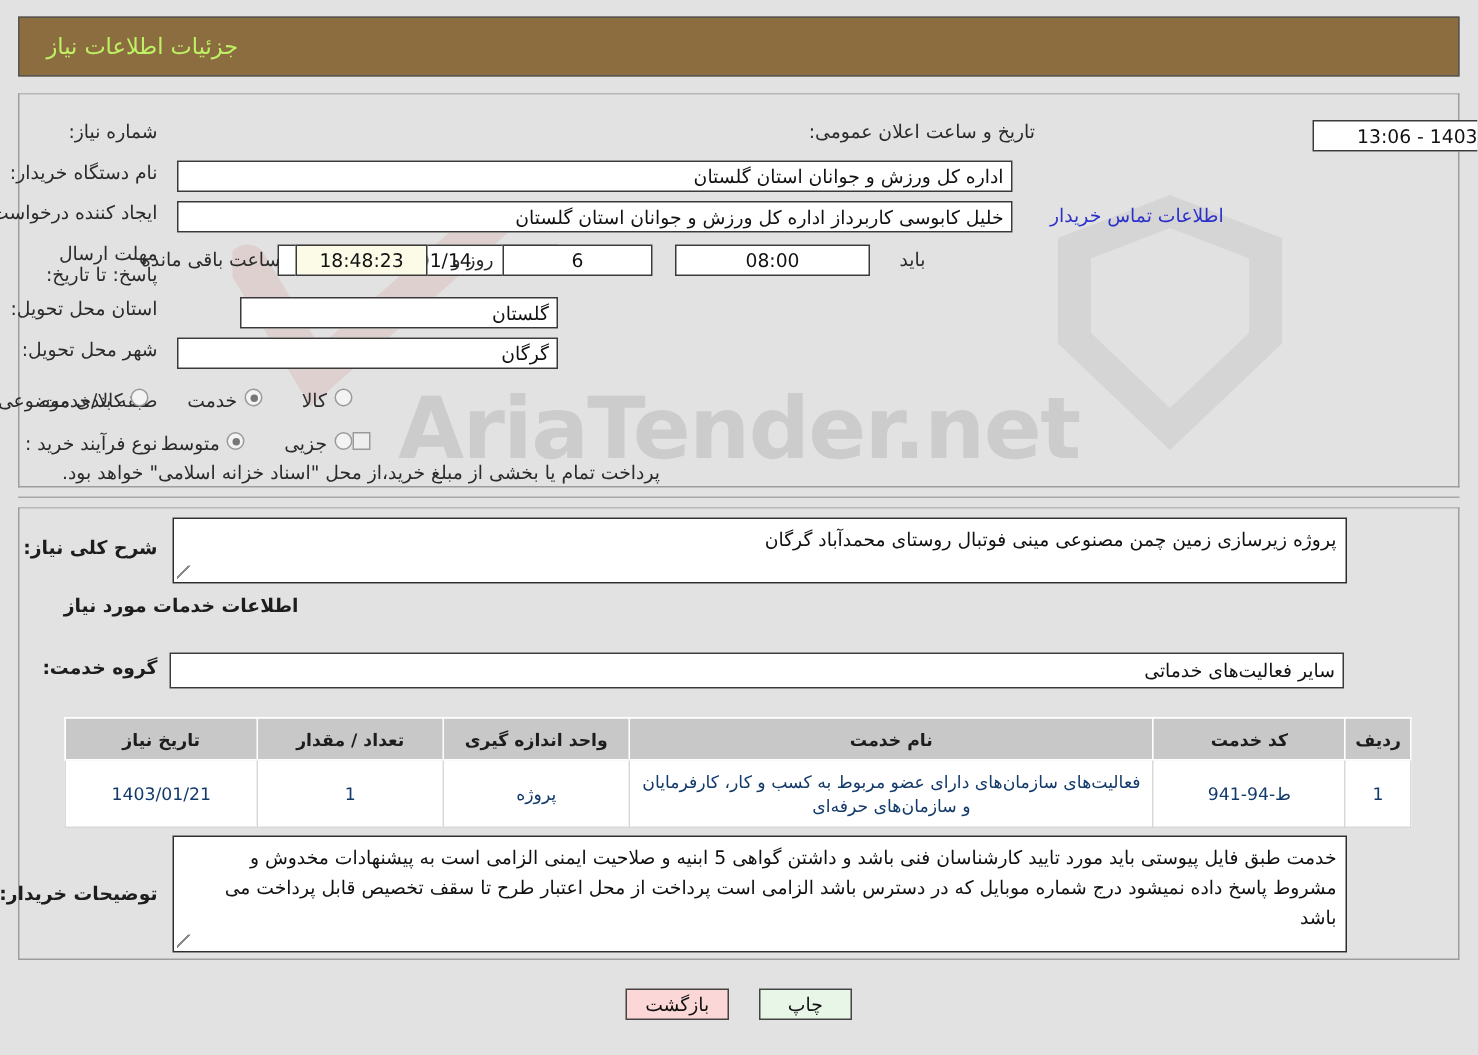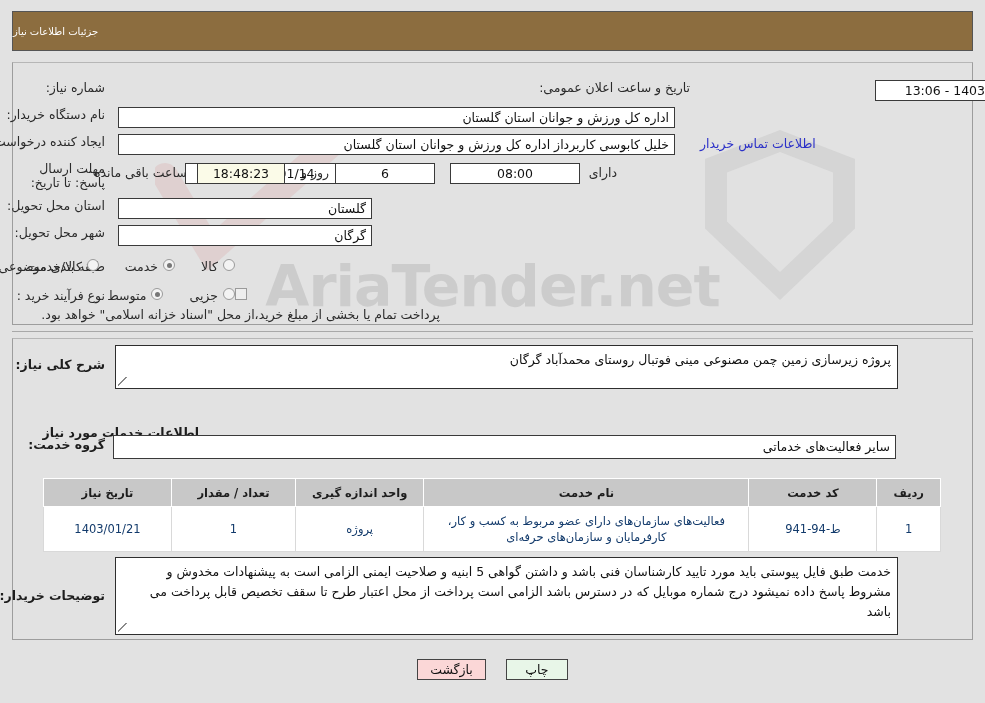--- a/index.html
+++ b/index.html
@@ -72,22 +72,23 @@
     color: #ffffff;
     font-size: 13px;
     display: flex;
     align-items: center;
     justify-content: flex-start;
     padding-right: 0;
     z-index: 2;
   }
   .header-title {
     margin-right: auto;
-    font-size: 10px;
-    color: #ffffff;
+    padding-left: 18px;
+    font-size: 15px;
+    color: #bef264;
     white-space: nowrap;
   }
 
   
   .panel {
     position: absolute;
     left: 12px;
     width: 961px;
     border: 1px solid #9d9d9d;
     border-top: 1px solid #b6b6b6;
@@ -207,42 +208,41 @@
     z-index: 3;
     white-space: nowrap;
   }
   .sec-heading {
     position: absolute;
     font-size: 12.5px;
     font-weight: bold;
     color: #1d1d1d;
     z-index: 3;
     white-space: nowrap;
-    margin-top: 29px;
   }
 
   
   .dtable {
     position: absolute;
     left: 43px; top: 478px;
     width: 898px;
     border-collapse: collapse;
     font-size: 11.5px;
     z-index: 3;
     background: #fff;
     direction: rtl;
   }
   .dtable th {
     background: #c8c8c8;
     border: 1px solid #ffffff;
     color: #1d1d1d;
     font-weight: bold;
     font-size: 11.5px;
     height: 28px;
-    padding: 2px 16px;
+    padding: 2px 6px;
     text-align: center;
     white-space: nowrap;
   }
   .dtable td {
     background: #ffffff;
     border: 1px solid #d9d9d9;
     color: #123a6b;
     font-size: 11.5px;
     padding: 6px 8px;
     text-align: center;
@@ -311,31 +311,31 @@
   <div class="frow" style="right:880px; top:134px;">
     <span class="flabel">ایجاد کننده درخواست:</span>
   </div>
   <div class="fbox right" style="position:absolute; right:310px; top:134px; width:557px; z-index:3;">خلیل کابوسی کاربرداز اداره کل ورزش و جوانان استان گلستان</div>
   <a class="link" style="position:absolute; right:null; left:700px; top:136px; z-index:3;">اطلاعات تماس خریدار</a>
 
   <div class="frow" style="right:880px; top:162px; width:100px;">
     <span class="flabel two-line">مهلت ارسال پاسخ: تا تاریخ:</span>
   </div>
   <div class="fbox" style="position:absolute; right:613px; top:163px; width:187px; z-index:3;">1403/01/14</div>
-  <span class="plainlabel" style="position:absolute; right:362px; top:165px; z-index:3;">دارای</span>
+  <span class="plainlabel" style="position:absolute; right:362px; top:165px; z-index:3;">باید</span>
   <div class="fbox" style="position:absolute; right:405px; top:163px; width:130px; z-index:3;">08:00</div>
   <div class="fbox" style="position:absolute; right:null; left:335px; top:163px; width:100px; z-index:3;">6</div>
   <span class="plainlabel" style="position:absolute; left:295px; top:165px; z-index:3;">روز و</span>
   <div class="fbox yellow" style="position:absolute; left:197px; top:163px; width:88px; z-index:3;">18:48:23</div>
   <span class="plainlabel" style="position:absolute; left:88px; top:165px; z-index:3;">ساعت باقی مانده</span>
 
   <div class="frow" style="right:880px; top:198px;">
     <span class="flabel">استان محل تحویل:</span>
   </div>
-  <div class="fbox right" style="position:absolute; right:613px; top:198px; width:254px; z-index:3;">گلستان</div>
+  <div class="fbox right" style="position:absolute; right:613px; top:198px; width:212px; z-index:3;">گلستان</div>
 
   <div class="frow" style="right:880px; top:225px;">
     <span class="flabel">شهر محل تحویل:</span>
   </div>
   <div class="fbox right" style="position:absolute; right:613px; top:225px; width:254px; z-index:3;">گرگان</div>
 
   <div class="frow" style="right:880px; top:259px;">
     <span class="flabel">طبقه بندی موضوعی:</span>
   </div>
   <div class="frow" style="right:750px; top:259px; gap:26px;">

